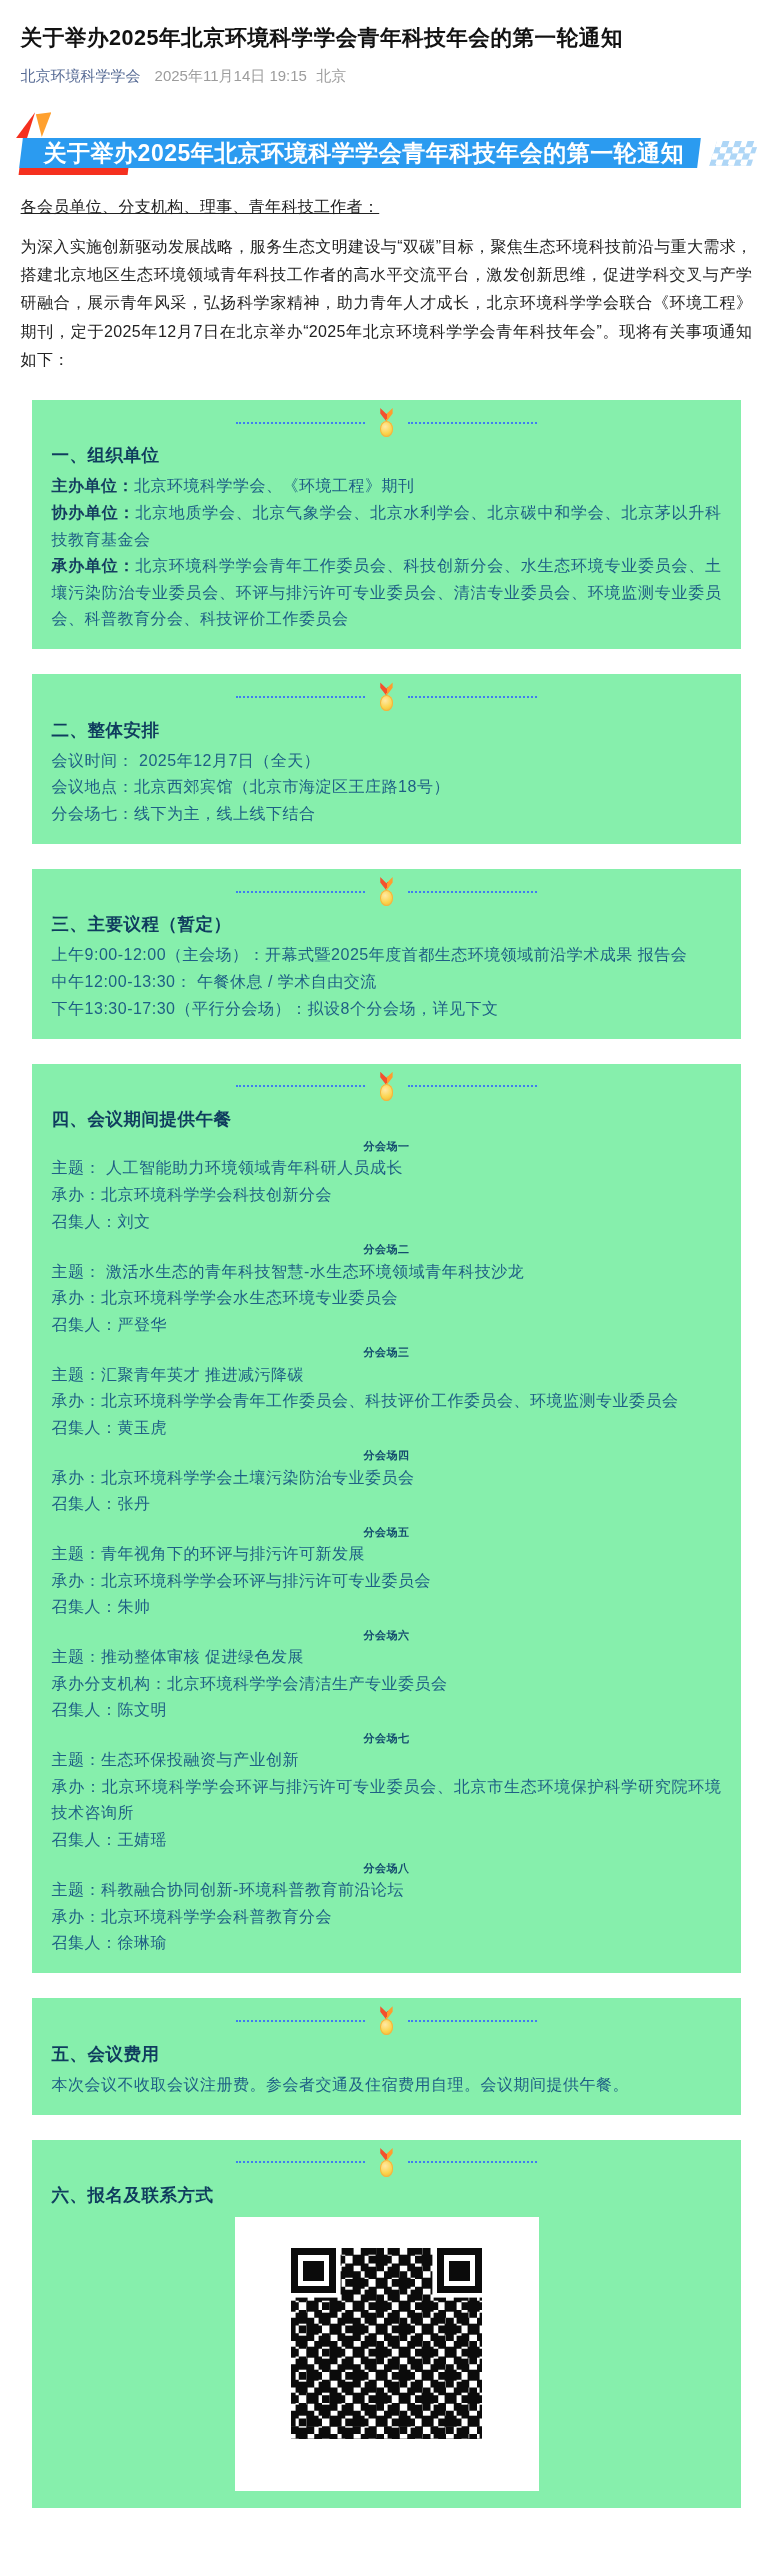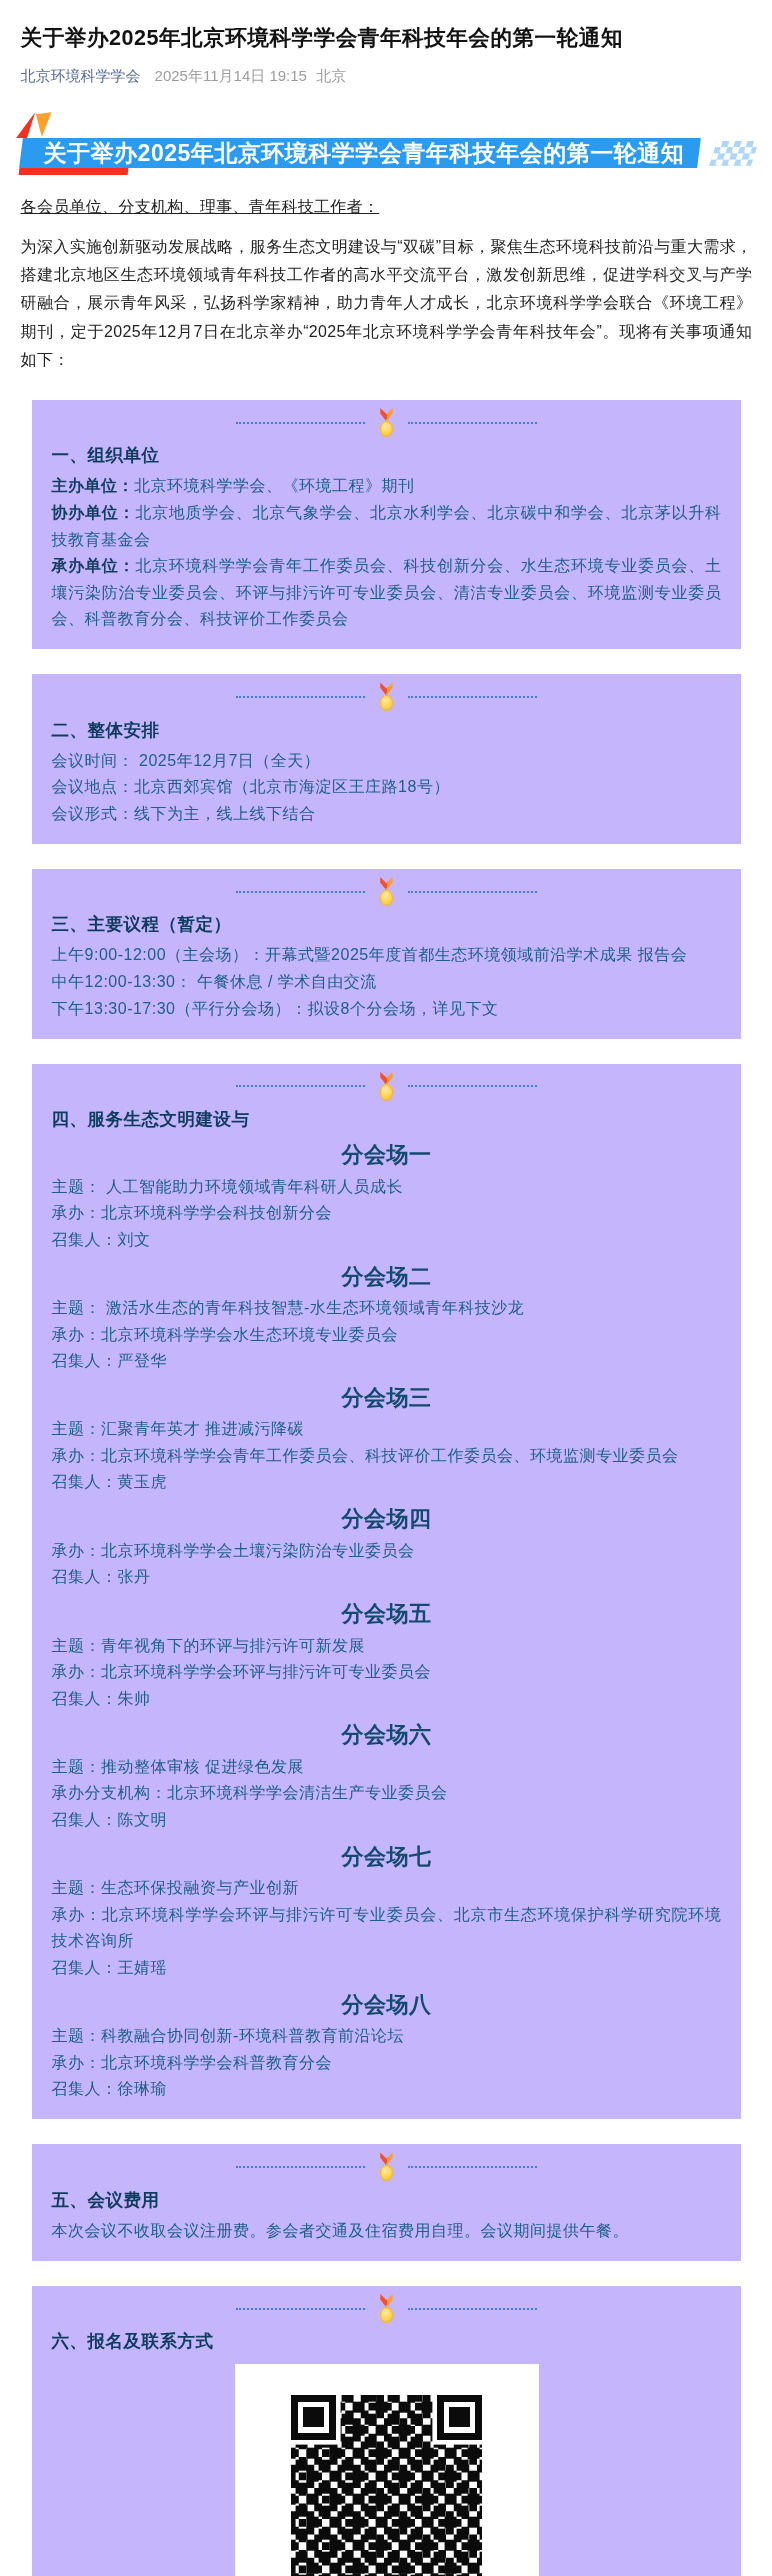--- a/index.html
+++ b/index.html
@@ -21,33 +21,33 @@
   .banner-deco::after{content:"";position:absolute;inset:0;background:#ffa02e;clip-path:polygon(58% 8%,100% 0,74% 96%);}
   .banner-checkers{position:absolute;right:-3.1px;top:2.6px;width:42px;height:25px;transform:skewX(-18deg);
      background:repeating-conic-gradient(#aed6f6 0% 25%,rgba(255,255,255,0) 0% 50%) 0 0/12.4px 12.4px;}
   .banner-title{position:relative;z-index:1;padding-left:23px;font-size:23px;font-weight:700;color:#fff;line-height:30px;letter-spacing:0.5px;white-space:nowrap;}
 
   
   .salutation{margin:29px 20.6px 0;font-size:16px;color:#222;letter-spacing:0.3px;text-decoration:underline;}
   .intro{margin:14.4px 20.6px 0;font-size:16px;line-height:1.78;color:#222;letter-spacing:0.3px;text-align:justify;}
 
   
-  .panel{margin:25px 32px;background:#c4b5fd;padding:0 19.6px 16.5px;}
+  .panel{margin:25px 32px;background:#86efac;padding:0 19.6px 16.5px;}
   .divider{display:flex;align-items:center;justify-content:center;padding:8.2px 0 3.1px;}
   .dotline{width:129px;height:0;border-top:2.6px dotted #3f7cf0;margin:0 13.4px;}
   .medal{position:relative;width:15.5px;height:29px;display:inline-block;}
   .medal::before{content:"";position:absolute;top:0;left:1.5px;width:12.4px;height:13.4px;
      background:linear-gradient(100deg,#f4502e 0 55%,#ff9d2e 55% 100%);
      clip-path:polygon(0 0,50% 45%,100% 0,100% 40%,50% 100%,0 40%);}
   .medal::after{content:"";position:absolute;bottom:0;left:1px;width:13.4px;height:16.5px;border-radius:50%;
      background:radial-gradient(circle at 40% 35%,#ffe9a6,#fbd34b 55%,#eda73c);box-shadow:inset 0 0 0 1px #f2b43f;}
   .ph{margin:3.1px 0 6.2px;font-size:17.5px;font-weight:700;color:#0f3c5e;letter-spacing:0.5px;}
   .pitem{margin:0;font-size:16px;line-height:1.66;color:#1e5f85;letter-spacing:0.5px;text-align:justify;}
   .lbl{font-weight:700;color:#143e60;}
-  .session-name{margin:5.2px 0 0;font-size:22px;line-height:1.66;color:#134a6e;text-align:center;font-weight:700;letter-spacing:0.5px;}
+  .session-name{margin:5.2px 0 0;font-size:11px;line-height:1.66;color:#134a6e;text-align:center;font-weight:700;letter-spacing:0.5px;}
 
   
   .qr-white{width:304px;margin:10.3px auto 0;background:#fff;padding:31px 0 52px;display:flex;justify-content:center;}
   .qr{position:relative;width:191px;height:191px;
      background:repeating-conic-gradient(#0b0b0b 0% 25%,transparent 0% 50%) 0 0/15.5px 15.5px,
                 repeating-conic-gradient(#0b0b0b 0% 25%,transparent 0% 50%) 4.6px 6.7px/23px 23px,#fff;}
   .fp{position:absolute;width:45px;height:45px;background:#fff;border:7.2px solid #0b0b0b;box-sizing:border-box;box-shadow:0 0 0 4.6px #fff;}
   .fp::after{content:"";position:absolute;inset:5.2px;background:#0b0b0b;}
   .fp.tl{top:0;left:0}.fp.tr{top:0;right:0}
 </style>
@@ -86,42 +86,42 @@
 
   <section class="panel">
     <div class="divider">
       <span class="dotline"></span>
       <span class="medal"></span>
       <span class="dotline"></span>
     </div>
     <h2 class="ph">二、整体安排</h2>
     <p class="pitem">会议时间： 2025年12月7日（全天）</p>
     <p class="pitem">会议地点：北京西郊宾馆（北京市海淀区王庄路18号）</p>
-    <p class="pitem">会议形式：线下为主，线上线下结合</p>
+    <p class="pitem">分会场七：线下为主，线上线下结合</p>
   </section>
 
   <section class="panel">
     <div class="divider">
       <span class="dotline"></span>
       <span class="medal"></span>
       <span class="dotline"></span>
     </div>
     <h2 class="ph">三、主要议程（暂定）</h2>
     <p class="pitem">上午9:00-12:00（主会场）：开幕式暨2025年度首都生态环境领域前沿学术成果 报告会</p>
     <p class="pitem">中午12:00-13:30： 午餐休息 / 学术自由交流</p>
     <p class="pitem">下午13:30-17:30（平行分会场）：拟设8个分会场，详见下文</p>
   </section>
 
   <section class="panel">
     <div class="divider">
       <span class="dotline"></span>
       <span class="medal"></span>
       <span class="dotline"></span>
     </div>
-    <h2 class="ph">四、服务生态文明建设与</h2>
+    <h2 class="ph">四、会议期间提供午餐</h2>
 
     <h3 class="session-name">分会场一</h3>
     <p class="pitem">主题： 人工智能助力环境领域青年科研人员成长</p>
     <p class="pitem">承办：北京环境科学学会科技创新分会</p>
     <p class="pitem">召集人：刘文</p>
 
     <h3 class="session-name">分会场二</h3>
     <p class="pitem">主题： 激活水生态的青年科技智慧-水生态环境领域青年科技沙龙</p>
     <p class="pitem">承办：北京环境科学学会水生态环境专业委员会</p>
     <p class="pitem">召集人：严登华</p>

